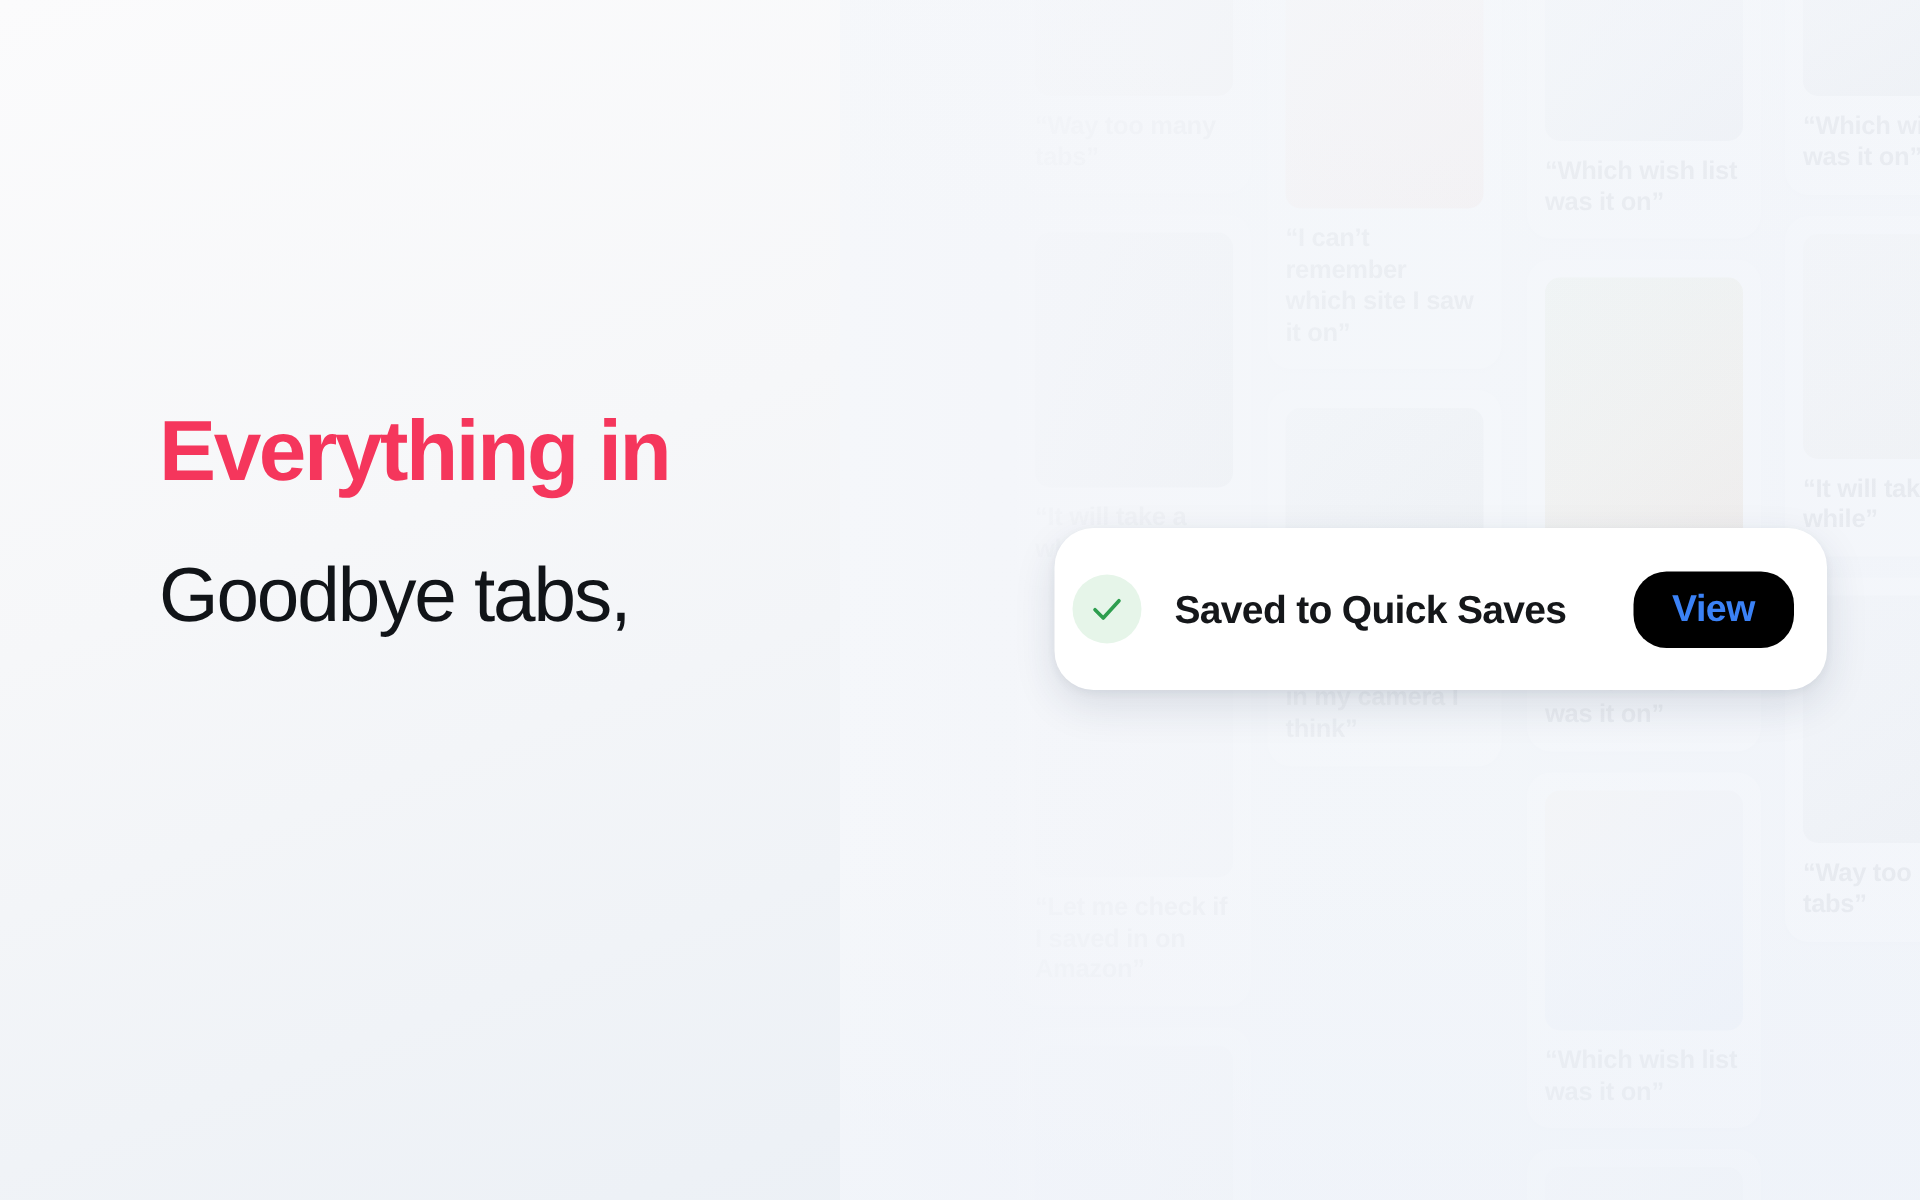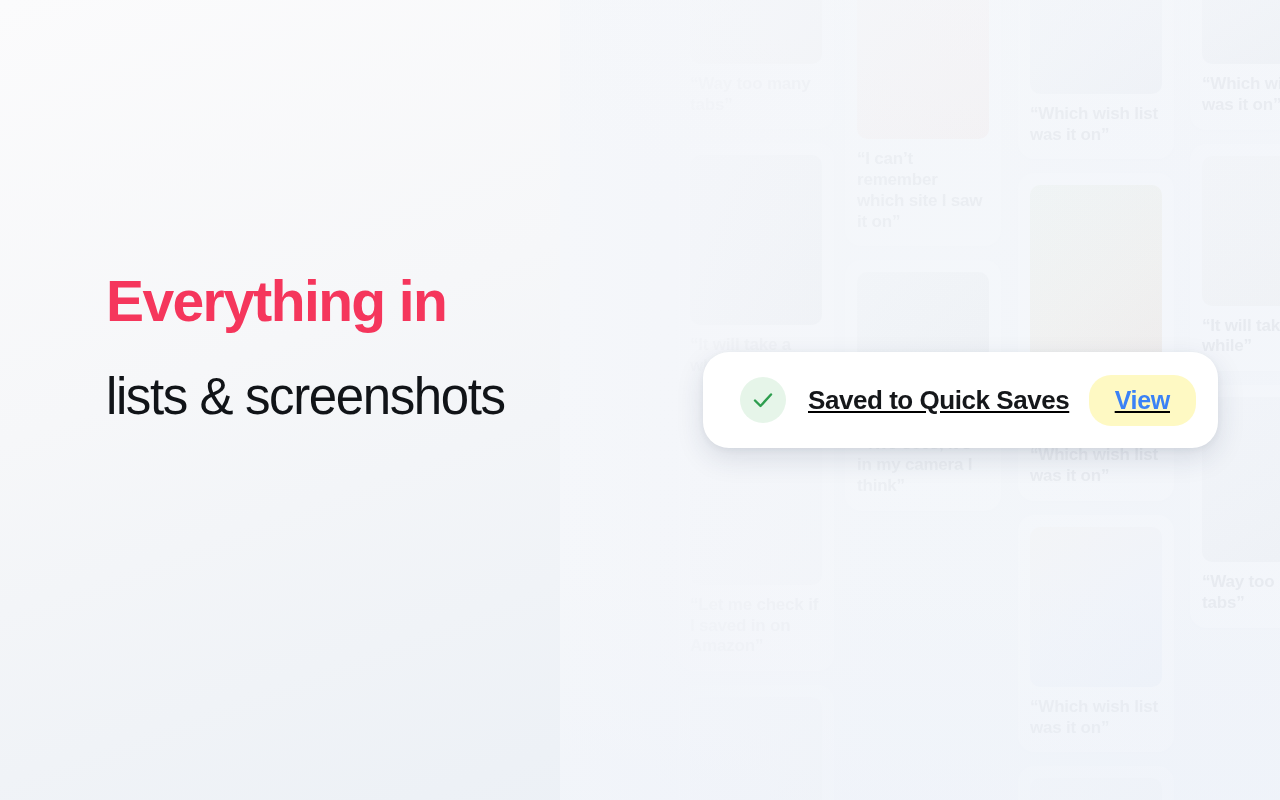--- a/index.html
+++ b/index.html
@@ -113,29 +113,28 @@
     margin: 0;
   }
   .nowrap-line { display: block; }
 
   
   #toast {
     position: absolute;
     left: 703px;
     top: 352px;
     width: 515px;
-    height: 96px;
+    height: 108px;
     background: #ffffff;
     border-radius: 26px;
     box-shadow: 0 10px 28px rgba(32,48,74,0.13), 0 2px 6px rgba(32,48,74,0.06);
     display: flex;
     align-items: center;
-    padding: 0 22px 0 37px;
+    padding: 0 22px 0 12px;
     box-sizing: border-box;
-    text-decoration: underline;
   }
   #toast-check-circle {
     width: 46px;
     height: 46px;
     border-radius: 50%;
     background: #e6f5e9;
     display: flex;
     align-items: center;
     justify-content: center;
     flex: 0 0 auto;
@@ -234,25 +233,25 @@
     </div>
   </div>
 <div id="grid-veil"></div>
 <div id="grid-veil-v"></div>
 
 <div id="hero">
   <h1 id="headline" style="color: rgb(245, 54, 92); margin-top: 14px;">
     <span class="nowrap-line">Everything in</span>
   </h1>
   <h2 id="subhead" style="color: rgb(17, 20, 24);">
-    <span class="nowrap-line">lists &amp; screenshots</span>
+    <span class="nowrap-line">Goodbye tabs,</span>
   </h2>
 </div>
 
 <div id="toast">
   <span id="toast-check-circle" style="background: rgb(230, 245, 233);">
     <svg width="26" height="26" viewBox="0 0 26 26" aria-hidden="true">
       <polyline points="5,13.5 10.5,19 21,7.5" fill="none" stroke="#2e9e4f" stroke-width="2.4" stroke-linecap="round" stroke-linejoin="round"></polyline>
     </svg>
   </span>
   <span id="toast-message">Saved to Quick Saves</span>
-  <button id="toast-view-button" style="color: rgb(59, 130, 246); background: #fef9c3;">View</button>
+  <button id="toast-view-button" style="color: rgb(59, 130, 246); background: #000000;">View</button>
 </div>
 
 </body></html>

